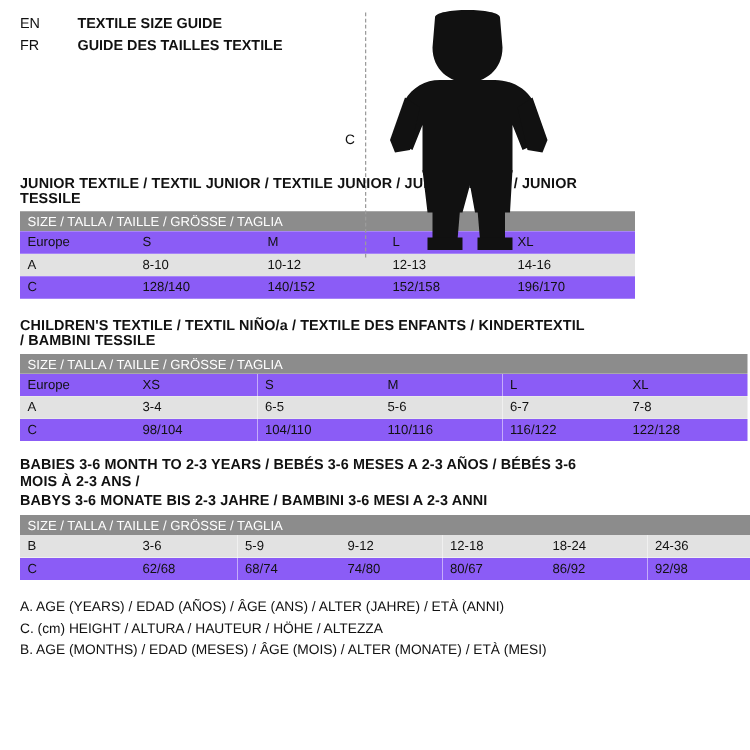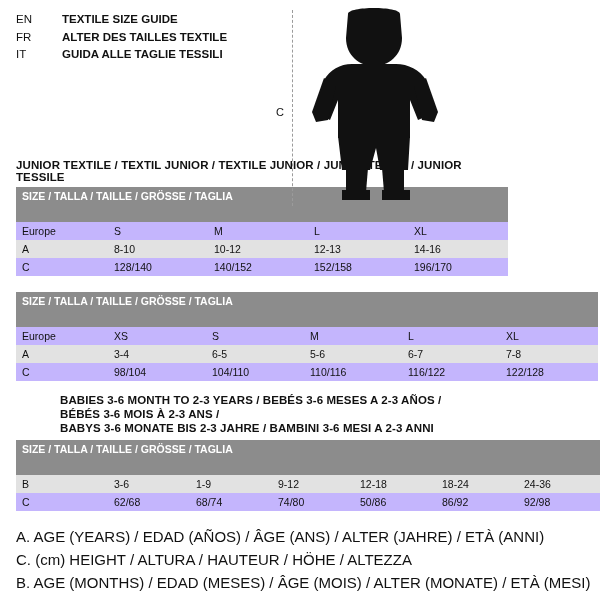--- a/index.html
+++ b/index.html
@@ -80,76 +80,71 @@
   
   .section-title {
     font-size: 11.5px;
     font-weight: bold;
     color: #111;
     margin: 0 0 4px 0;
     letter-spacing: 0.1px;
   }
   .section-title.multi {
     line-height: 1.25;
-    margin-left: 44px;
   }
   .spacer-lg { height: 16px; }
   .spacer-md { height: 12px; }
 
   
   table.size {
     border-collapse: collapse;
     width: 100%;
     font-size: 10.5px;
     table-layout: fixed;
   }
   table.size td {
     padding: 3px 0 3px 6px;
     color: #111;
     white-space: nowrap;
     overflow: hidden;
   }
   tr.hdr td {
     background: #8c8c8c;
     color: #ffffff;
-    font-weight: bold;
+    font-weight: normal;
     padding-top: 3px;
-    padding-bottom: 20px;
+    padding-bottom: 1px;
   }
   tr.shade td { background: #e2e2e2; }
-  tr.plain td { background: #c4b5fd; }
+  tr.plain td { background: #8b5cf6; }
 
   
   .legend {
     margin-top: 14px;
-    font-size: 15px;
+    font-size: 11px;
     line-height: 1.55;
     color: #111;
   }
   .legend div { white-space: nowrap; }
 </style>
 </head>
 <body>
 
 <div class="page">
 
   <div class="top">
     <table class="lang-table">
       <tbody>
         <tr>
           <td class="lang-code">EN</td>
           <td class="lang-title">TEXTILE SIZE GUIDE</td>
         </tr>
         <tr>
           <td class="lang-code">FR</td>
-          <td class="lang-title">ALTER DES TAILLES TEXTILE</td>
-        </tr>
-        <tr>
-          <td class="lang-code">IT</td>
-          <td class="lang-title">GUIDA ALLE TAGLIE TESSILI</td>
+          <td class="lang-title">GUIDE DES TAILLES TEXTILE</td>
         </tr>
       </tbody>
     </table>
 
     <div class="figure-wrap">
       <div class="dash-line"></div>
       <div class="c-label">C</div>
       <div class="silhouette">
         <svg width="150" height="195" viewBox="0 0 150 195" xmlns="http://www.w3.org/2000/svg">
           <g fill="#111111">
@@ -209,20 +204,21 @@
         <td>128/140</td>
         <td>140/152</td>
         <td>152/158</td>
         <td>196/170</td>
       </tr>
     </tbody>
   </table>
 
   <div class="spacer-lg"></div>
 
+  <div class="section-title">CHILDREN'S TEXTILE / TEXTIL NIÑO/а / TEXTILE DES ENFANTS / KINDERTEXTIL / BAMBINI TESSILE</div>
   <table class="size">
     <colgroup>
       <col style="width:92px">
         <col style="width:98px">
         <col style="width:98px">
         <col style="width:98px">
         <col style="width:98px">
         <col style="width:98px">
     </colgroup>
     <tbody>
@@ -272,32 +268,32 @@
         <col style="width:82px">
         <col style="width:82px">
     </colgroup>
     <tbody>
       <tr class="hdr">
         <td colspan="7">SIZE / TALLA / TAILLE / GRÖSSE / TAGLIA</td>
       </tr>
       <tr class="shade">
         <td>B</td>
         <td>3-6</td>
-        <td>1-9</td>
+        <td>5-9</td>
         <td>9-12</td>
         <td>12-18</td>
         <td>18-24</td>
         <td>24-36</td>
       </tr>
       <tr class="plain">
         <td>C</td>
         <td>62/68</td>
         <td>68/74</td>
         <td>74/80</td>
-        <td>50/86</td>
+        <td>80/67</td>
         <td>86/92</td>
         <td>92/98</td>
       </tr>
     </tbody>
   </table>
 
   <div class="legend">
     <div>A. AGE (YEARS) / EDAD (AÑOS) / ÂGE (ANS) / ALTER (JAHRE) / ETÀ (ANNI)</div>
     <div>C. (cm) HEIGHT / ALTURA / HAUTEUR / HÖHE / ALTEZZA</div>
     <div>B. AGE (MONTHS) / EDAD (MESES) / ÂGE (MOIS) / ALTER (MONATE) / ETÀ (MESI)</div>

